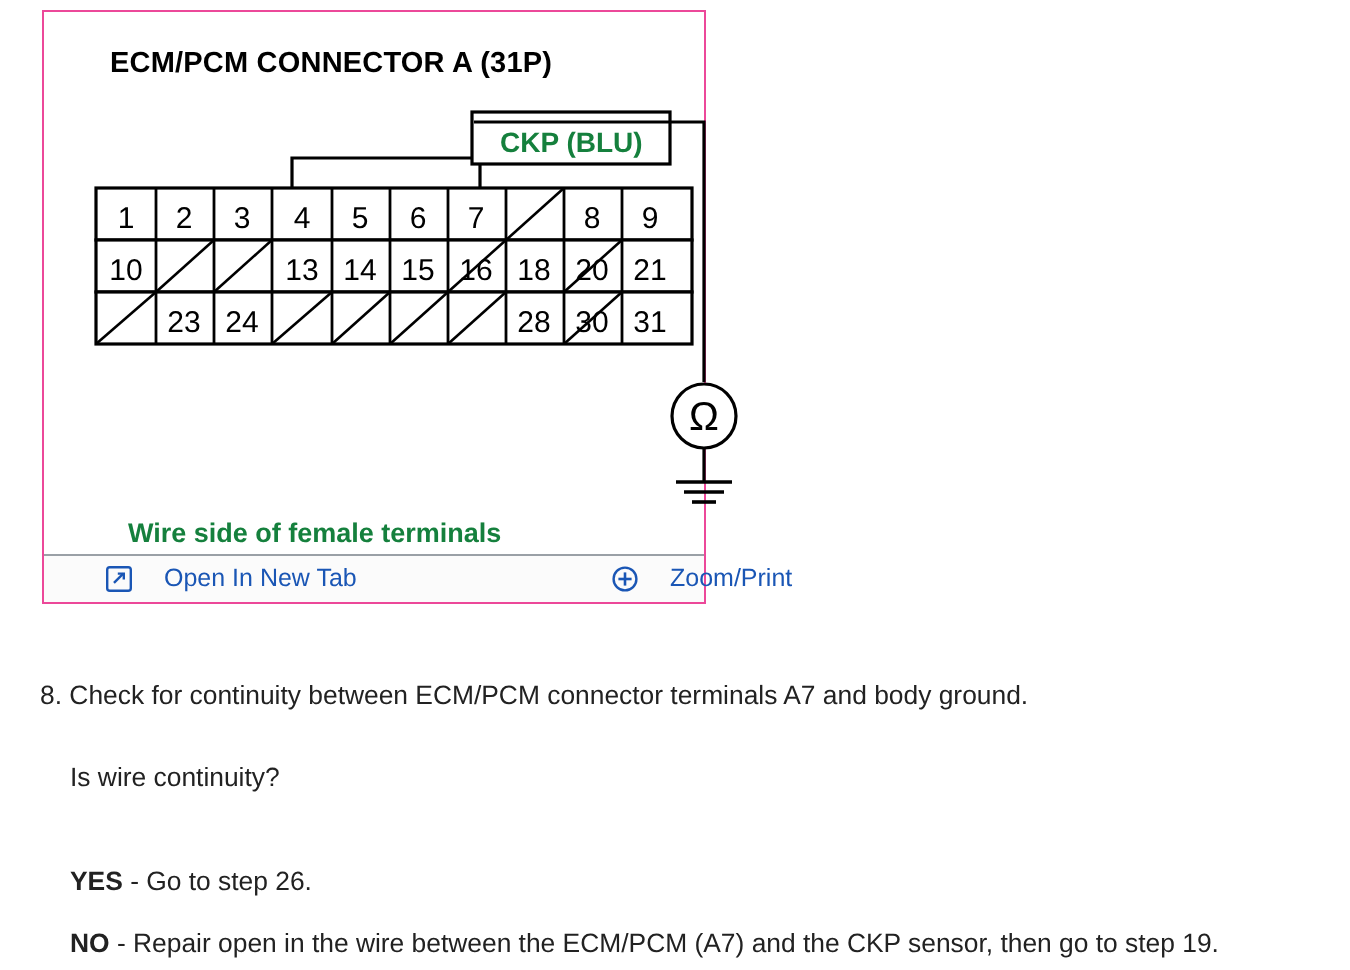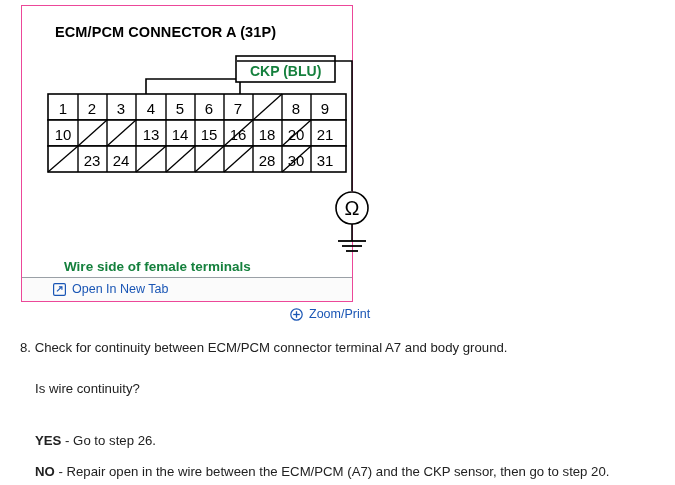--- a/index.html
+++ b/index.html
@@ -71,29 +71,29 @@
     height: 24px;
     border-top: 1px solid #9aa0a6;
     box-sizing: border-box;
     background: #fbfbfb;
   }
   .fig-action {
     position: absolute;
     top: 3px;
     display: flex;
     align-items: center;
-    gap: 6px;
+    gap: 16px;
     font-size: 12.5px;
     color: #1a56b5;
     cursor: pointer;
     text-decoration: none;
     line-height: 17px;
   }
   .fig-action.open-tab { left: 31px; }
-  .fig-action.zoom-print { left: 268px; margin-top: 25px; }
+  .fig-action.zoom-print { left: 284px; }
   .fig-action-label { color: #1a56b5; }
   .icon-box {
     width: 13px;
     height: 13px;
     position: relative;
     display: inline-block;
   }
 
   
   .doc-text {
@@ -243,27 +243,27 @@
       </span>
       <span class="fig-action-label">Zoom/Print</span>
     </a>
   </div>
 </div>
 
 <div class="doc-text">
 
   <div class="step-line step-main">
     <span>8.</span>
-    <span>Check for continuity between ECM/PCM connector terminal A7 and body ground.</span>
+    <span>Check for continuity between ECM/PCM connector terminals A7 and body ground.</span>
   </div>
 
   <div class="step-line question">Is wire continuity?</div>
 
   <div class="step-line yes-line">
     <span class="bold">YES</span>
     <span>- Go to step 26.</span>
   </div>
 
   <div class="step-line no-line">
     <span class="bold">NO</span>
-    <span>- Repair open in the wire between the ECM/PCM (A7) and the CKP sensor, then go to step 20.</span>
+    <span>- Repair open in the wire between the ECM/PCM (A7) and the CKP sensor, then go to step 19.</span>
   </div>
 </div>
 
 </body></html>

